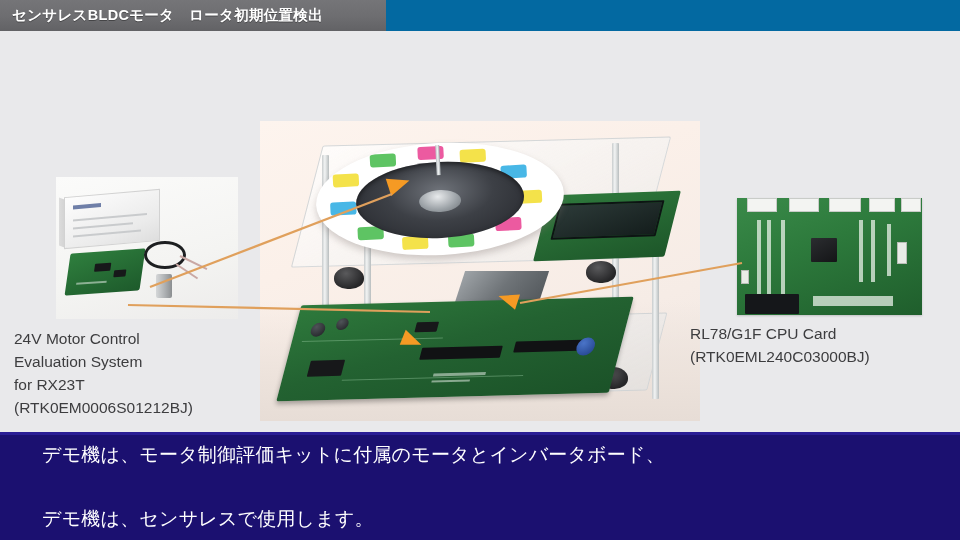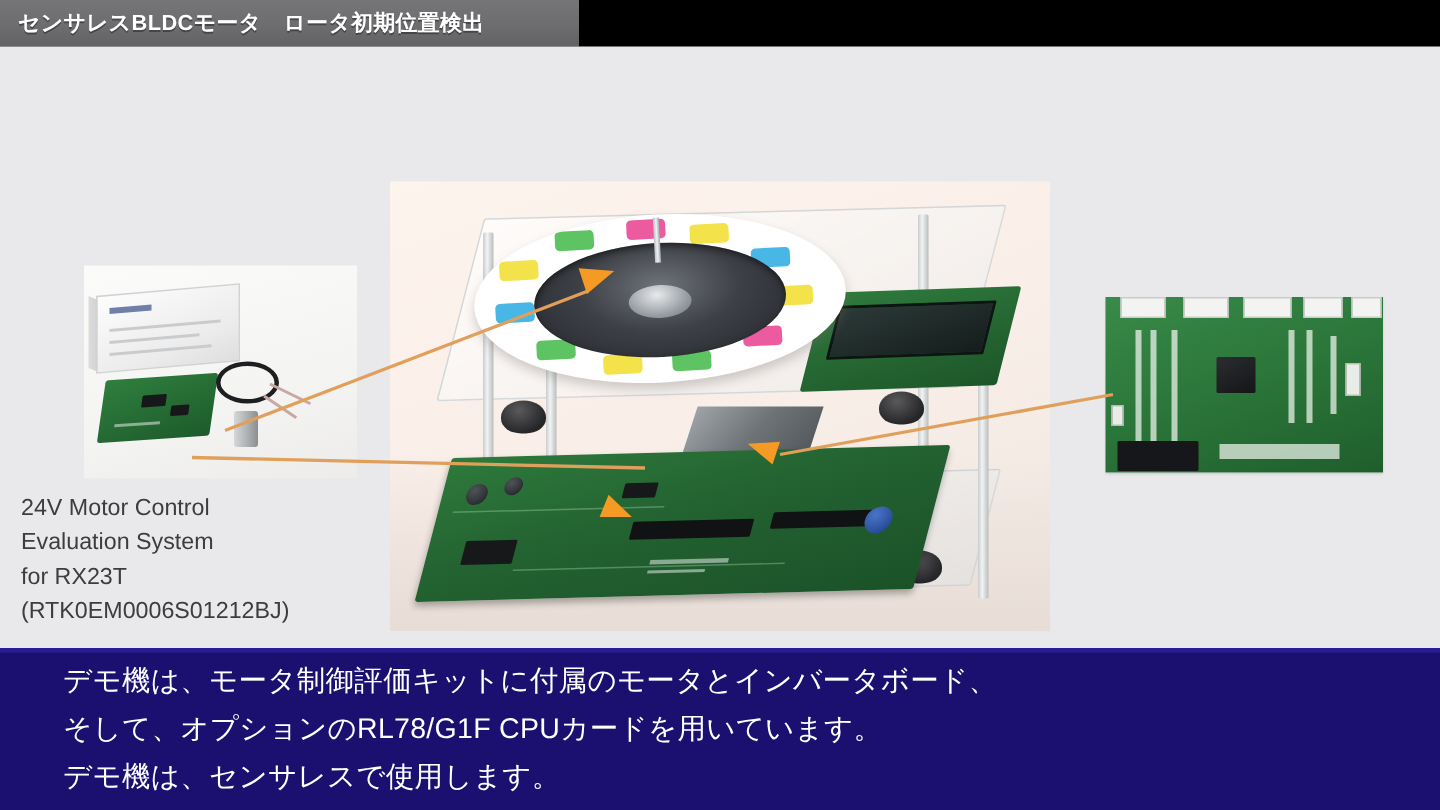--- a/index.html
+++ b/index.html
@@ -4,21 +4,21 @@
 <style>
   * { box-sizing: border-box; margin: 0; padding: 0; }
   html, body {
     width: 960px; height: 540px;
     font-family: "Liberation Sans", "DejaVu Sans", sans-serif;
     overflow: hidden;
   }
   #slide {
     position: relative;
     width: 960px; height: 540px;
-    background: #000000;
+    background: #0369a1;
   }
 
   
   #title-bar {
     position: absolute; left: 0; top: 0;
     width: 386px; height: 31px;
     background: linear-gradient(to bottom, #757578 0%, #6d6d70 55%, #626265 100%);
     display: flex; align-items: center;
   }
   #title-text {
@@ -360,23 +360,24 @@
 
       <line x1="128" y1="274" x2="430" y2="281" stroke="#e0a05c" stroke-width="2.2"></line>
 
       <line x1="742" y1="232" x2="520" y2="272" stroke="#e0a05c" stroke-width="2.2"></line>
     </svg>
 
     <div class="caption" id="left-caption">24V Motor Control
 Evaluation System
 for RX23T
 (RTK0EM0006S01212BJ)</div>
+    <div class="caption" id="right-caption">RL78/G1F CPU Card
+(RTK0EML240C03000BJ)</div>
 
   </div>
 
   <div id="footer-band">
     <div class="rule"></div>
   </div>
   <div class="footer-line" id="footer-line-0">デモ機は、モータ制御評価キットに付属のモータとインバータボード、</div>
-  <div class="footer-line" id="footer-line-1">そして、オプションのRL78/G1F CPUカードを用いています。</div>
   <div class="footer-line" id="footer-line-2">デモ機は、センサレスで使用します。</div>
 
 </div>
 
 </body></html>

